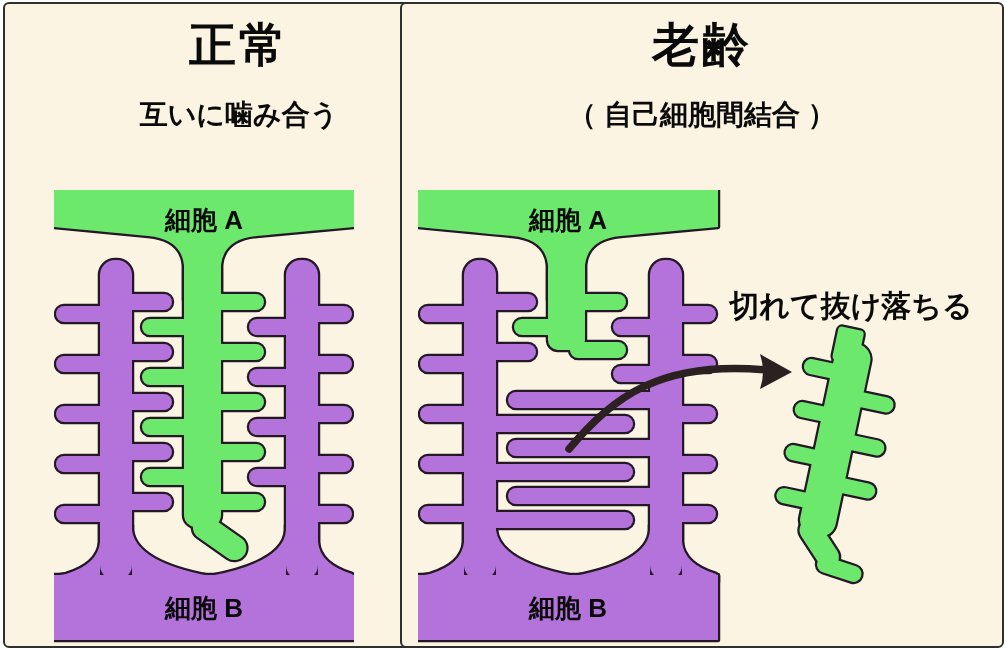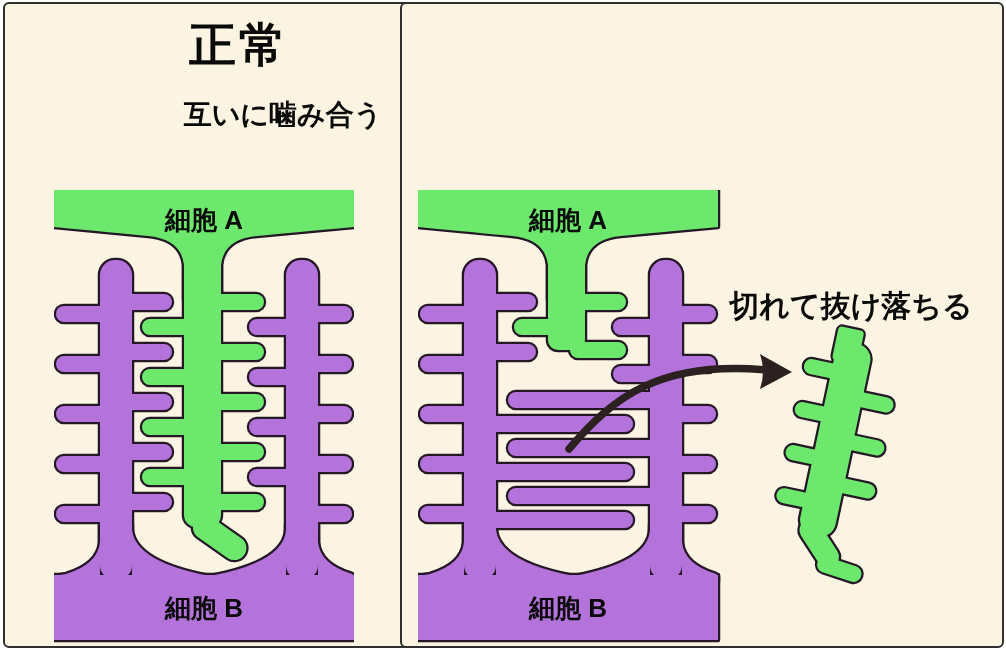--- a/index.html
+++ b/index.html
@@ -13,21 +13,21 @@
     background:var(--background);border:2px solid var(--panel_border);border-radius:6px;
   }
   .panel-left{left:3px;width:472px}
   .panel-right{left:400px;width:604px}
   .title{
     position:absolute;top:10px;left:0;width:100%;margin:0;text-align:center;
     font-size:47px;font-weight:bold;letter-spacing:3px;color:var(--text);
   }
   .subtitle{
     position:absolute;top:92px;left:0;width:100%;text-align:center;
-    font-size:28px;font-weight:bold;line-height:1.33;color:var(--text);margin-left:44px;
+    font-size:28px;font-weight:bold;line-height:1.33;color:var(--text);
   }
   svg.diag{position:absolute;top:186px}
   .panel-left  svg.diag{left:49px}
   .panel-right svg.diag{left:16px}
   
   .oPass{fill:var(--outline);stroke:var(--outline);stroke-width:4.5;stroke-linejoin:round;stroke-linecap:round}
   .pFill{fill:var(--cell_b_purple)}
   .gFill{fill:var(--cell_a_green)}
   .cellLabel{font-family:"Liberation Sans",sans-serif;font-weight:bold;font-size:26px;fill:var(--text);text-anchor:middle}
   .annot{font-family:"Liberation Sans",sans-serif;font-weight:bold;font-size:30px;fill:var(--text);text-anchor:middle}
@@ -106,21 +106,23 @@
       <g>
         <use href="#Lg" class="oPass"></use>
           <use href="#Lg" class="gFill"></use>
       </g>
       <text class="cellLabel" x="150" y="39">細胞 A</text>
       <text class="cellLabel" x="150" y="427">細胞 B</text>
     </svg>
   </section>
 
   <section class="panel panel-right">
+    <h1 class="title">老齢</h1>
     <div class="subtitle">
+      <div>（ 自己細胞間結合 ）</div>
     </div>
 
     <svg class="diag" width="600" height="455" viewBox="0 0 600 455">
       <defs>
 
         <g id="Rp">
           <rect x="46" y="70" width="32" height="320" rx="15"></rect>
           <rect x="232" y="70" width="32" height="320" rx="15"></rect>
 
           <rect x="2" y="116" width="58" height="16" rx="8"></rect>

